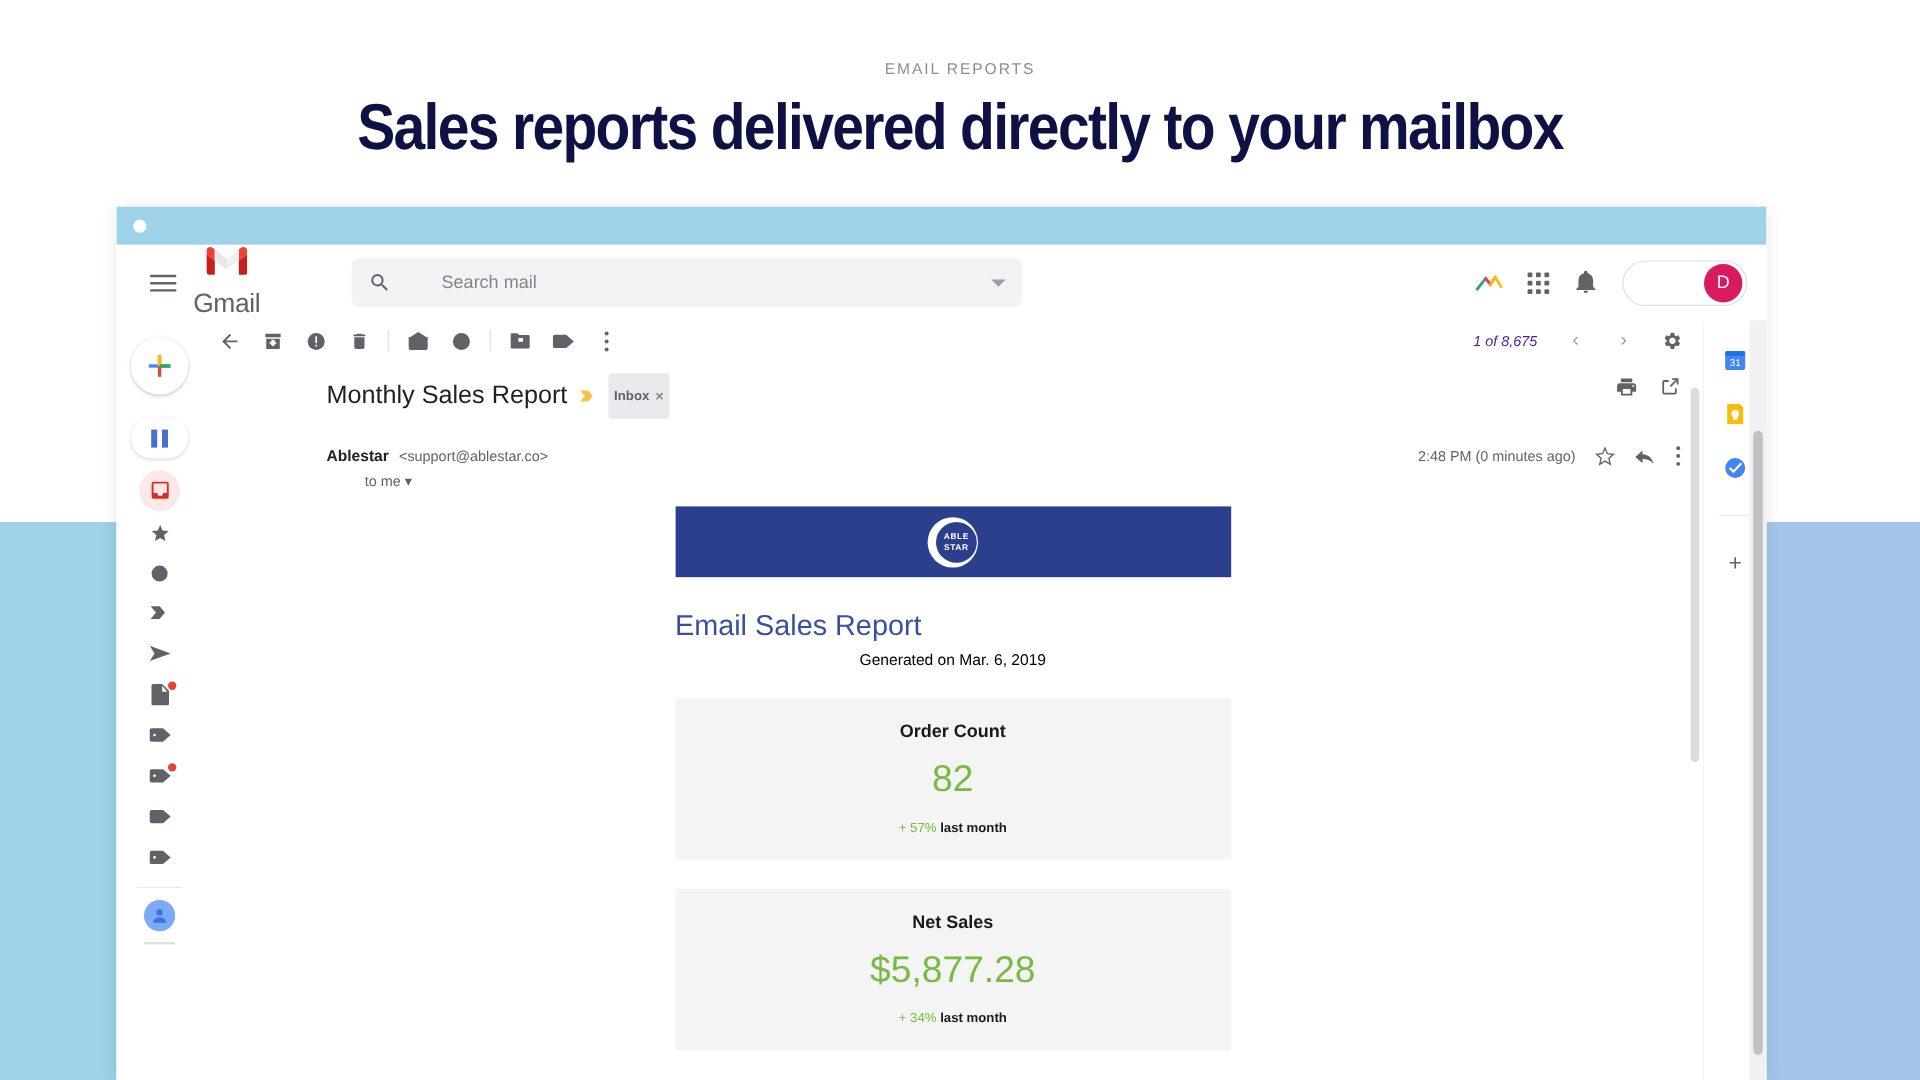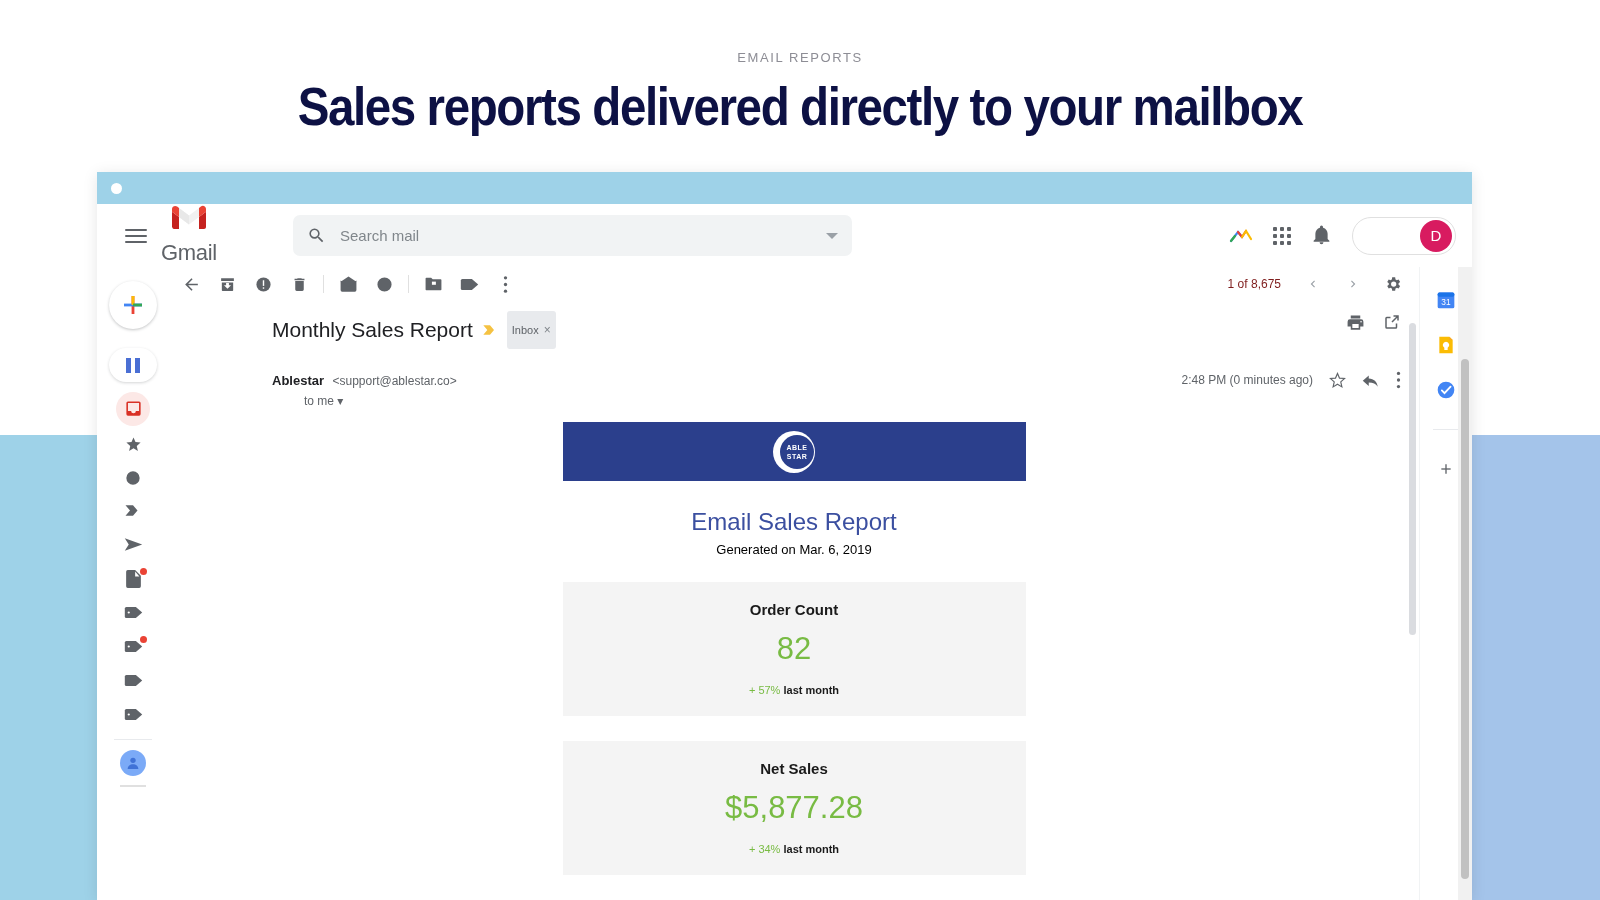--- a/index.html
+++ b/index.html
@@ -47,20 +47,21 @@
   }
   .hamburger { width: 22px; margin: 0 14px 0 14px; cursor: pointer; }
   .hamburger span { display: block; height: 2px; background: #5f6368; margin: 4px 0; border-radius: 1px; }
   .gm-logo-wrap { display: flex; align-items: center; gap: 9px; flex-direction: column; }
   .gm-word { font-size: 22px; color: #5f6368; letter-spacing: -0.3px; }
 
   .search-wrap {
     position: absolute; left: 196px; width: 559px; height: 41px;
     background: #f1f3f4; border-radius: 7px; display: flex; align-items: center;
     padding: 0 14px;
+    gap: 28px;
   }
   .search-input {
     border: none; background: transparent; outline: none; flex: 1;
     font-size: 15px; color: #5f6368; font-family: "Liberation Sans", sans-serif;
     margin-left: 14px;
   }
   .search-input::placeholder { color: #80868b; }
   .caret-down {
     width: 0; height: 0; border-left: 6px solid transparent; border-right: 6px solid transparent;
     border-top: 6px solid #9aa0a6; margin-left: 8px;
@@ -118,27 +119,27 @@
 
   
   .main { flex: 1; position: relative; overflow: hidden; }
   .mail-toolbar {
     height: 34px; display: flex; align-items: center; padding: 0 10px 0 4px;
     position: relative; border-bottom: 0;
   }
   .tb-icon { width: 36px; height: 30px; display:flex; align-items:center; justify-content:center; }
   .tb-div { width: 1px; height: 18px; background: #e0e0e0; margin: 0 6px; }
   .tb-right { position:absolute; right: 8px; display:flex; align-items:center; gap: 4px; }
-  .count-txt { font-size: 12px; color: #7f1d1d; margin-right: 10px; }
+  .count-txt { font-size: 12px; color: #4c1d95; margin-right: 10px; font-style: italic; }
 
   .subject-row { display: flex; align-items: center; padding: 10px 0 0 103px; gap: 9px; }
   .subject { font-size: 21px; color: #202124; font-weight: 400; }
   .inbox-chip {
     background: #e8eaed; color: #5f6368; font-size: 11px; border-radius: 3px;
-    padding: 12px 5px; display: flex; align-items: center; gap: 5px;
+    padding: 12px 5px; display: flex; align-items: center; gap: 5px; font-weight: bold;
   }
   .chip-x { font-size: 12px; color:#80868b; }
   .subj-right { position: absolute; right: 18px; top: 46px; display: flex; gap: 18px; }
 
   .sender-row { display: flex; align-items: flex-start; padding: 22px 0 0 103px; position: relative; }
   .sender-name { font-size: 13px; font-weight: 700; color: #202124; }
   .sender-mail { font-size: 12px; color: #5f6368; margin-left: 4px; }
   .to-me { font-size: 12px; color: #5f6368; margin-top: 5px; margin-left: 32px; }
   .meta-right { position: absolute; right: 18px; top: 22px; display:flex; align-items:center; gap: 16px; }
   .meta-time { font-size: 12px; color: #5f6368; }
@@ -152,21 +153,21 @@
   .brand-logo {
     width: 42px; height: 42px; border-radius: 50%; background: #ffffff;
     display: flex; align-items: center; justify-content: center; position: relative;
   }
   .brand-inner {
     width: 34px; height: 34px; border-radius: 50%; background: #2b3f8c; color: #fff;
     display: flex; flex-direction: column; align-items: center; justify-content: center;
     font-size: 7px; font-weight: 700; letter-spacing: .5px; line-height: 9px;
     margin-left: 6px;
   }
-  .report-title { text-align: center; font-size: 24px; color: #3b4fa0; margin-top: 27px; }
+  .report-title { text-align: left; font-size: 24px; color: #3b4fa0; margin-top: 27px; }
   .report-sub { text-align: center; font-size: 13px; color: #000000; margin-top: 6px; }
 
   .stat-card {
     background: #f4f4f4; margin-top: 25px; padding: 19px 0 20px; text-align: center;
   }
   .stat-label { font-size: 15px; font-weight: 700; color: #1a1a1a; }
   .stat-value { font-size: 31px; color: #78bb43; margin-top: 13px; font-weight: 400; }
   .stat-delta { font-size: 11px; margin-top: 17px; color: #1a1a1a; font-weight: 700; }
   .stat-delta .pct { color: #78bb43; font-weight: 400; }
 

